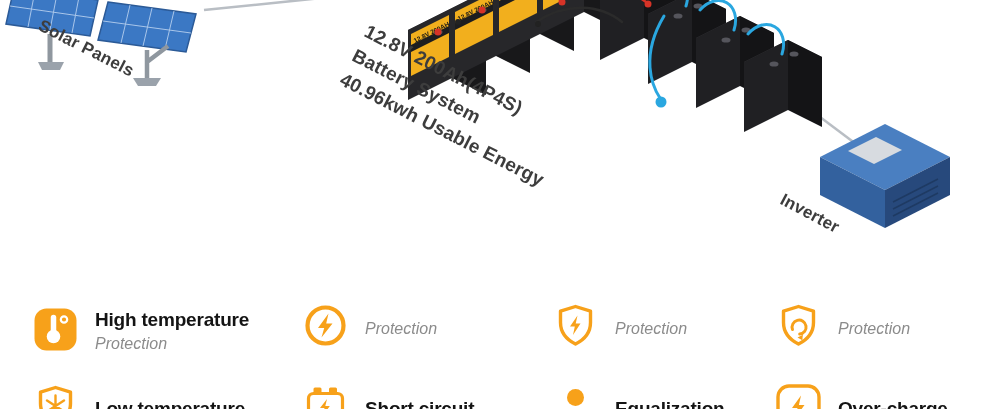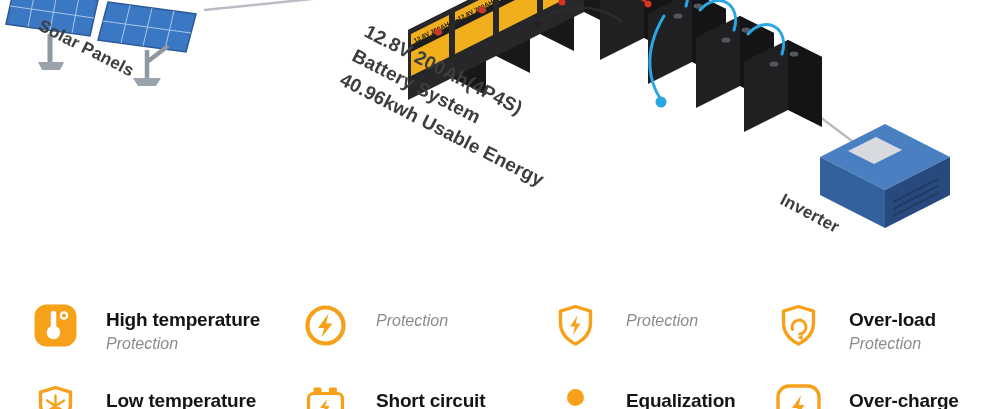--- a/index.html
+++ b/index.html
@@ -11,21 +11,21 @@
   .diagram-svg{position:absolute;left:0;top:0;}
   .dlabel{
     position:absolute;font-weight:600;color:#3d3d3d;transform-origin:0 0;
     white-space:nowrap;letter-spacing:.2px;
   }
   .lbl-solar{left:44px;top:16px;font-size:17px;transform:rotate(27deg);}
   .lbl-batt{left:372px;top:18px;font-size:19px;line-height:27px;transform:rotate(27deg);}
   .lbl-inv{left:786px;top:190px;font-size:17px;transform:rotate(28deg);}
   .stk-text{font-size:6.5px;font-weight:bold;fill:#151515;}
   
-  .feature{position:absolute;display:flex;align-items:flex-start;gap:28px;}
+  .feature{position:absolute;display:flex;align-items:center;gap:17px;}
   .ficon{width:45px;height:45px;flex:none;}
   .ficon svg{display:block;width:45px;height:45px;}
   .ftext{margin-top:5px;}
   .ftitle{font-size:19px;font-weight:700;color:#141414;line-height:23px;letter-spacing:-0.2px;}
   .fsub{font-size:16px;color:#8b8b8b;line-height:22px;margin-top:2px;font-style:italic;}
 </style>
 </head>
 <body>
 
 <div class="stage">
@@ -161,21 +161,20 @@
 
   <div class="feature" style="left:776px;top:303px">
     <div class="ficon">
       <svg viewBox="0 0 45 45">
         <path d="M22.5 3.5 L37.5 8.2 V19.5 C37.5 29.5 31 36.8 22.5 41 C14 36.8 7.5 29.5 7.5 19.5 V8.2 Z" fill="none" stroke="#F7A11A" stroke-width="3.4" stroke-linejoin="round"></path>
         <path d="M16.5 26.5 a7 7 0 1 1 7.2 4.6" fill="none" stroke="#F7A11A" stroke-width="3" stroke-linecap="round"></path>
         <path d="M21.5 34.6 l5.4 -2.9 -0.6 5.6 z" fill="#F7A11A"></path>
       </svg>
     </div>
     <div class="ftext">
-      <div class="ftitle">Over-load</div>
       <div class="fsub">Protection</div>
     </div>
   </div>
 
   <div class="feature" style="left:33px;top:384px">
     <div class="ficon">
       <svg viewBox="0 0 45 45">
         <path d="M22.5 3.5 L37.5 8.2 V19.5 C37.5 29.5 31 36.8 22.5 41 C14 36.8 7.5 29.5 7.5 19.5 V8.2 Z" fill="none" stroke="#F7A11A" stroke-width="3.4" stroke-linejoin="round"></path>
         <path d="M22.5 11.5 v20 M14 16.5 l17 11 M31 16.5 l-17 11" stroke="#F7A11A" stroke-width="2.4" stroke-linecap="round" fill="none"></path>
       </svg>

